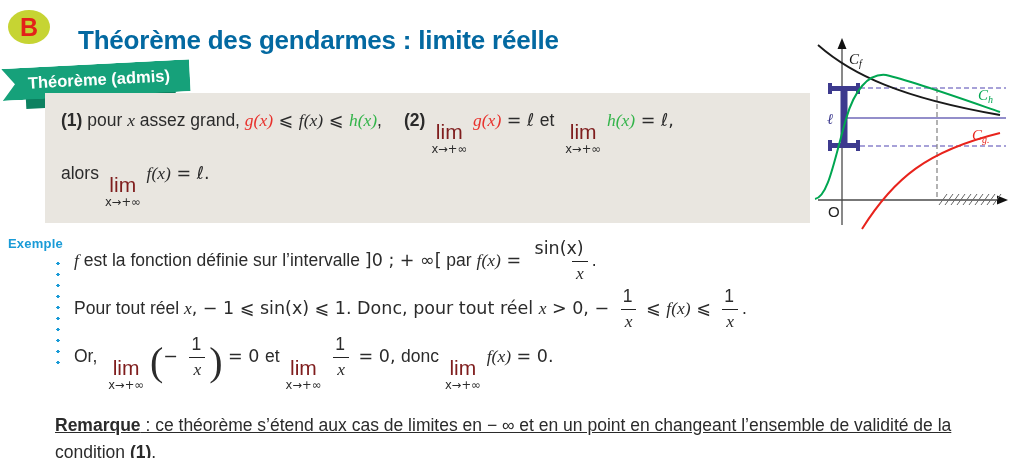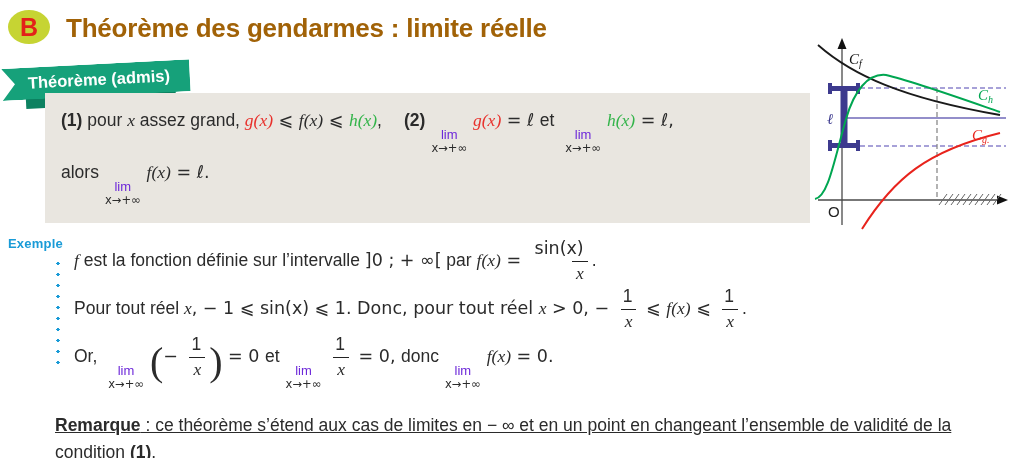--- a/index.html
+++ b/index.html
@@ -9,22 +9,22 @@
     font-size:17px;
   }
   
   .badge{
     position:absolute;left:8px;top:10px;width:42px;height:34px;
     background:#c6d433;border-radius:50%;
     display:flex;align-items:center;justify-content:center;
     color:#e32119;font-weight:bold;font-size:25px;
   }
   .title{
-    position:absolute;left:62px;top:9px;margin:4px;
-    font-size:26px;font-weight:bold;color:#a16207;letter-spacing:-0.2px;
+    position:absolute;left:62px;top:9px;margin:16px;
+    font-size:26px;font-weight:bold;color:#0369a1;letter-spacing:-0.2px;
   }
   
   .ribbon-fold{
     position:absolute;left:26px;top:95px;width:150px;height:10px;
     background:#0c8160;transform:rotate(-3deg);
   }
   .ribbon{
     position:absolute;left:2px;top:69px;transform:rotate(-3deg);transform-origin:left center;
     background:#16a17a;color:#fff;font-weight:bold;font-size:16.5px;
     padding:6px 20px 7px 26px;
@@ -41,21 +41,21 @@
   .m{font-family:"Liberation Serif","DejaVu Serif",serif;font-style:italic;}
   .ms{font-family:"DejaVu Sans",sans-serif;}
   .bold{font-weight:bold;}
   .red{color:#e8312c;}
   .grn{color:#33b44a;}
   .gap-left{margin-left:22px;}
   .lim{
     display:inline-flex;flex-direction:column;align-items:center;
     vertical-align:-13px;margin:0 6px;line-height:1;
   }
-  .lim .lt{font-size:13px;color:#6d28d9;}
+  .lim .lt{font-size:21px;color:#7f1d1d;}
   .lim .lu{font-size:11.5px;margin-top:2px;font-family:"DejaVu Sans",sans-serif;color:#2b2b2b;}
   .frac{
     display:inline-flex;flex-direction:column;align-items:flex-end;
     vertical-align:middle;margin:0 4px;line-height:1;
   }
   .frac .fn{padding:0 4px 3px;}
   .frac .fd{border-top:1.6px solid #222;padding:3px 4px 0;}
   .bp{
     font-family:"Liberation Serif",serif;font-size:40px;font-weight:400;
     vertical-align:-13px;line-height:0;

